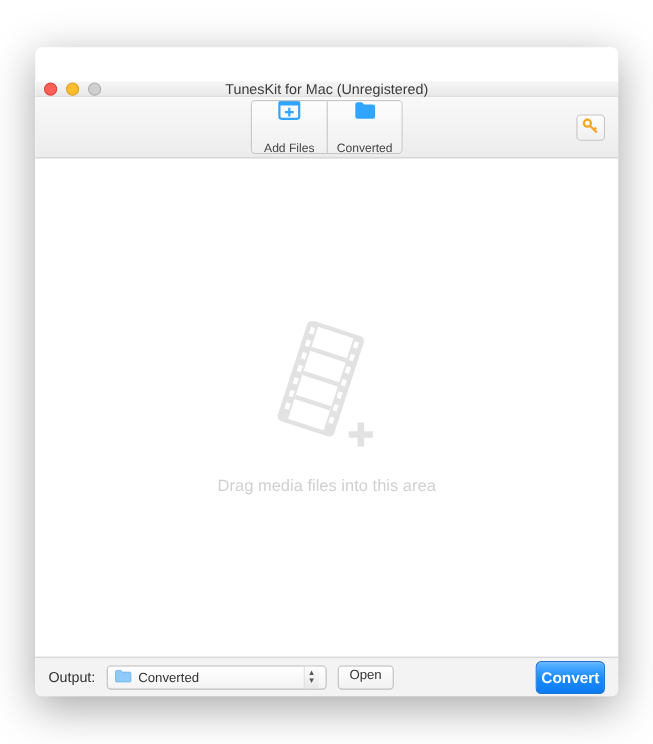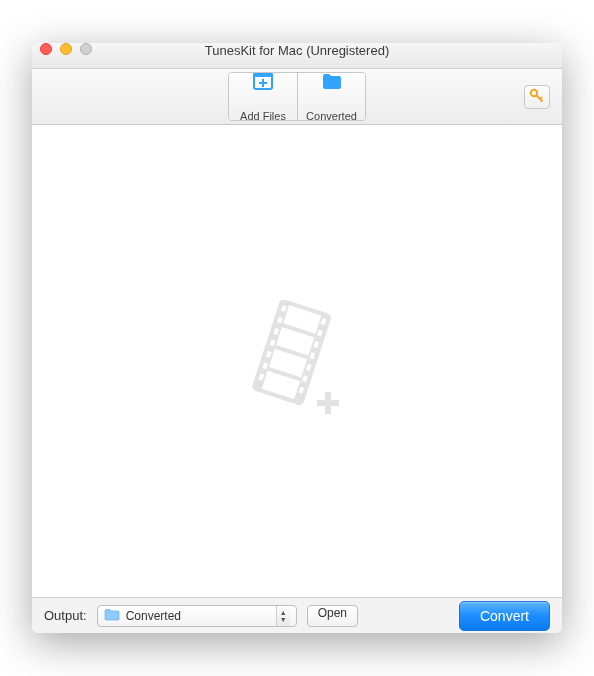--- a/index.html
+++ b/index.html
@@ -16,26 +16,27 @@
       width: 530px;
       height: 590px;
       background: #fff;
       border-radius: 6px;
       box-shadow: 0 10px 40px rgba(0,0,0,0.35);
       overflow: hidden;
       display: flex;
       flex-direction: column;
     }
     .titlebar {
-      height: 26px;
+      height: 14px;
       background: linear-gradient(#f6f6f6, #e9e9e9);
       border-bottom: 1px solid #d0d0d0;
       display: flex;
-      align-items: flex-start;
+      align-items: center;
       position: relative;
+      margin-top: 31px;
     }
     .traffic-lights {
       display: flex;
       gap: 8px;
       padding-left: 8px;
     }
     .tl {
       width: 12px; height: 12px; border-radius: 50%;
     }
     .tl.red { background: #ff5f57; border: 0.5px solid #e24238; }
@@ -155,27 +156,27 @@
       border-radius: 4px;
       background: linear-gradient(#fff, #f1f1f1);
       font-size: 12px;
       color: #333;
       cursor: pointer;
       display: flex; 
     }
     .spacer { flex: 1; }
     .convert-btn {
       height: 30px;
-      padding: 0 20px;
+      padding: 0 4px;
       border: 1px solid #1e73d6;
       border-radius: 5px;
       background: linear-gradient(#5cb4ff, #1a8cff 50%, #0d7bf0);
       color: #fff;
       font-size: 14px;
-      font-weight: 400;
+      font-weight: 700;
       cursor: pointer;
       display: flex; align-items: center;
       box-shadow: inset 0 1px 0 rgba(255,255,255,0.3);
     }
   </style>
 </head>
 <body>
 
 <div class="window">
 
@@ -245,20 +246,21 @@
           <line x1="32" y1="31" x2="66" y2="31" stroke="#e2e2e2" stroke-width="4"></line>
           <line x1="32" y1="54" x2="66" y2="54" stroke="#e2e2e2" stroke-width="4"></line>
           <line x1="32" y1="77" x2="66" y2="77" stroke="#e2e2e2" stroke-width="4"></line>
         </g>
         <g>
           <line x1="86" y1="92" x2="86" y2="114" stroke="#e2e2e2" stroke-width="6"></line>
           <line x1="75" y1="103" x2="97" y2="103" stroke="#e2e2e2" stroke-width="6"></line>
         </g>
       </svg>
     </span>
+    <div class="drag-text">Drag media files into this area</div>
   </div>
 
   <div class="bottom-bar">
     <span class="output-label">Output:</span>
     <div class="output-select">
       <span>
         <svg width="16" height="13" viewBox="0 0 16 13">
           <path d="M1 3 L1 11 Q1 12 2 12 L14 12 Q15 12 15 11 L15 4 Q15 3 14 3 L7 3 L6 1.5 L2 1.5 Q1 1.5 1 3 Z" fill="#8ecafc" stroke="#5fa8e8" stroke-width="0.6"></path>
         </svg>
       </span>

